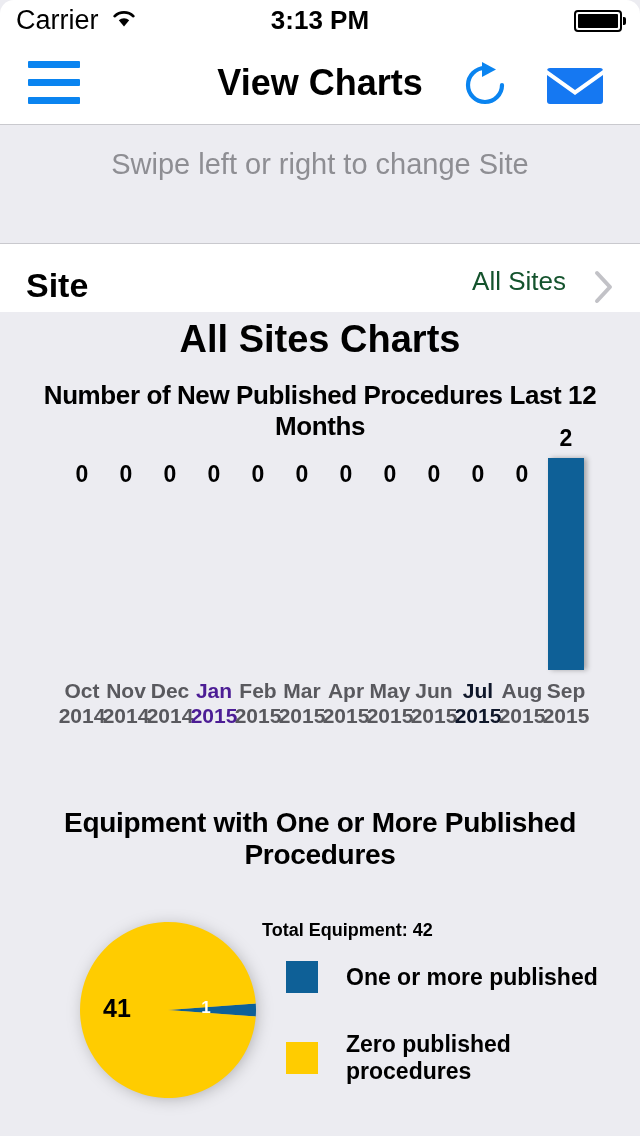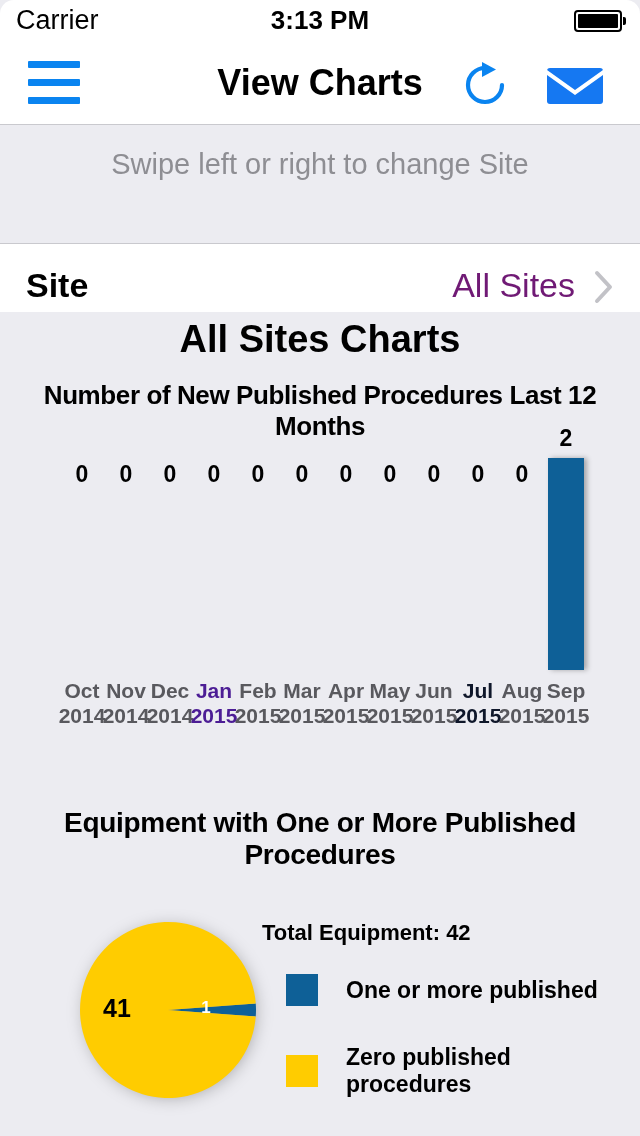--- a/index.html
+++ b/index.html
@@ -19,21 +19,21 @@
   
   #statusbar {
     position: absolute; left: 0; top: 0;
     width: 640px; height: 40px;
     background: #FFFFFF;
     border-top-left-radius: 14px;
     border-top-right-radius: 14px;
   }
   #carrier-group {
     position: absolute; left: 16px; top: 4px;
-    display: flex; align-items: center; gap: 12px; flex-direction: column;
+    display: flex; align-items: center; gap: 12px;
   }
   #carrier-label { font-size: 27px; color: #000; line-height: 32px; }
   #wifi-icon { display: block; }
   #clock {
     position: absolute; left: 0; top: 4px; width: 640px;
     text-align: center; font-size: 26px; font-weight: bold; color: #000;
     line-height: 32px;
   }
   #battery-wrap {
     position: absolute; right: 14px; top: 10px;
@@ -96,22 +96,22 @@
     background: #FFFFFF;
     border-top: 1px solid #C9C9CE;
     border-bottom: 1px solid #C9C9CE;
     cursor: pointer;
   }
   #site-label {
     position: absolute; left: 26px; top: 22px;
     font-size: 34px; font-weight: bold; color: #000;
   }
   #site-value {
-    position: absolute; right: 65px; top: 22px;
-    font-size: 34px; color: #701a75;
+    position: absolute; right: 74px; top: 22px;
+    font-size: 26px; color: #14532d;
   }
   #site-chevron {
     position: absolute; right: 26px; top: 26px;
     width: 20px; height: 34px;
   }
 
   
   #charts {
     position: absolute; left: 0; top: 312px;
     width: 640px; height: 806px;
@@ -174,22 +174,22 @@
   }
   #pie-label-minor {
     position: absolute; left: 118px; top: 78px; width: 20px;
     text-align: center; font-size: 17px; font-weight: bold; color: #FFF;
   }
 
   #legend {
     position: absolute; left: 262px; top: 608px; width: 360px;
   }
   #legend-total {
-    font-size: 22px; font-weight: bold; color: #000;
-    margin-bottom: 28px;
+    font-size: 18px; font-weight: bold; color: #000;
+    margin-bottom: 20px;
   }
   .legend-row {
     display: flex; align-items: center; margin-bottom: 38px; padding-left: 24px;
   }
   .legend-swatch {
     width: 32px; height: 32px; flex: 0 0 32px; margin-right: 28px;
   }
   .legend-text { font-size: 23px; font-weight: bold; color: #000; }
 </style>
 </head>

